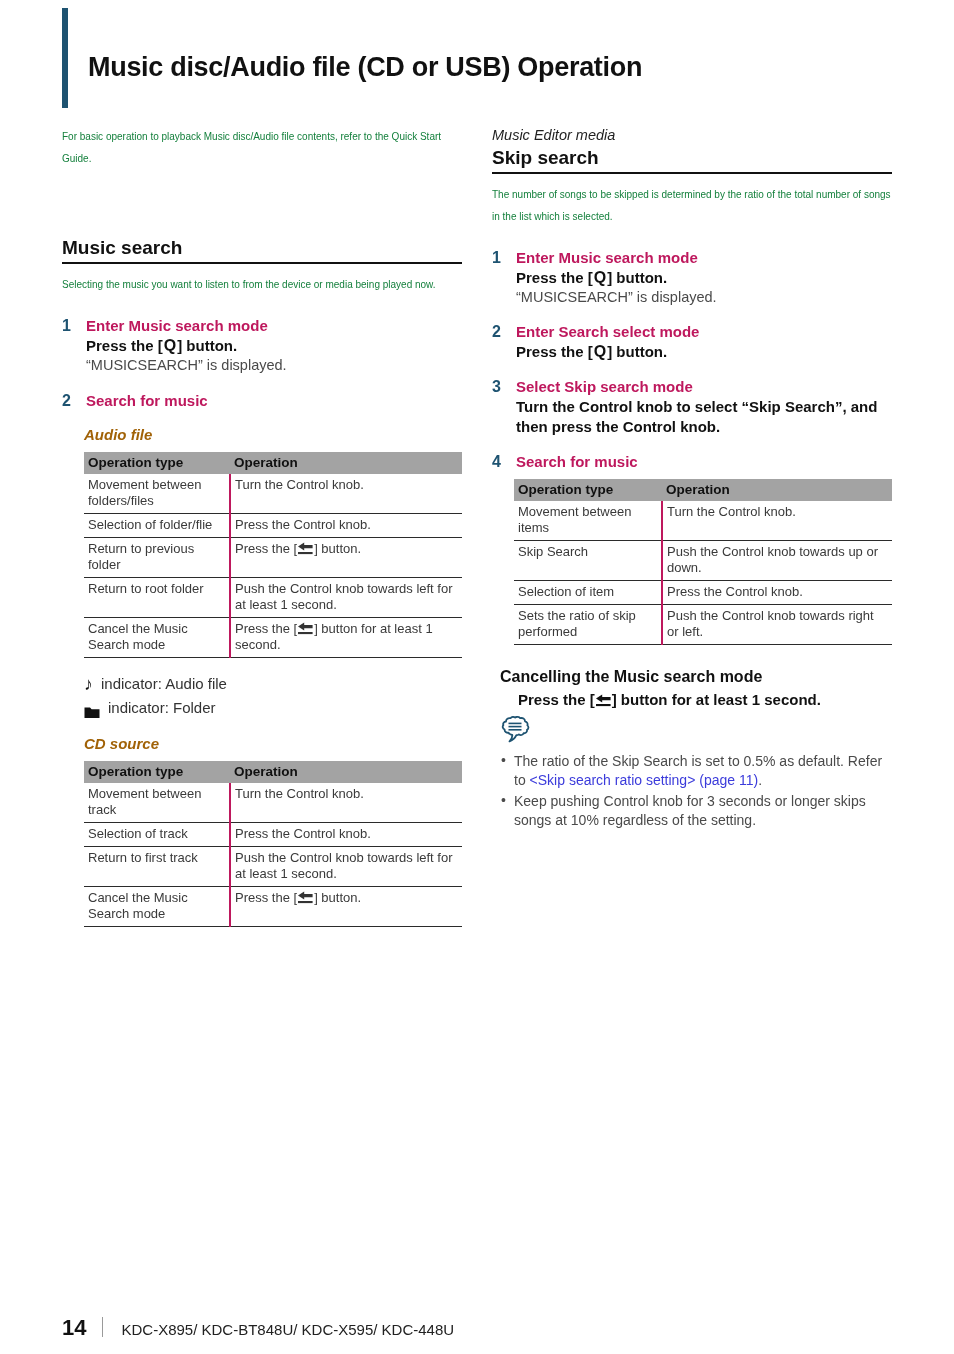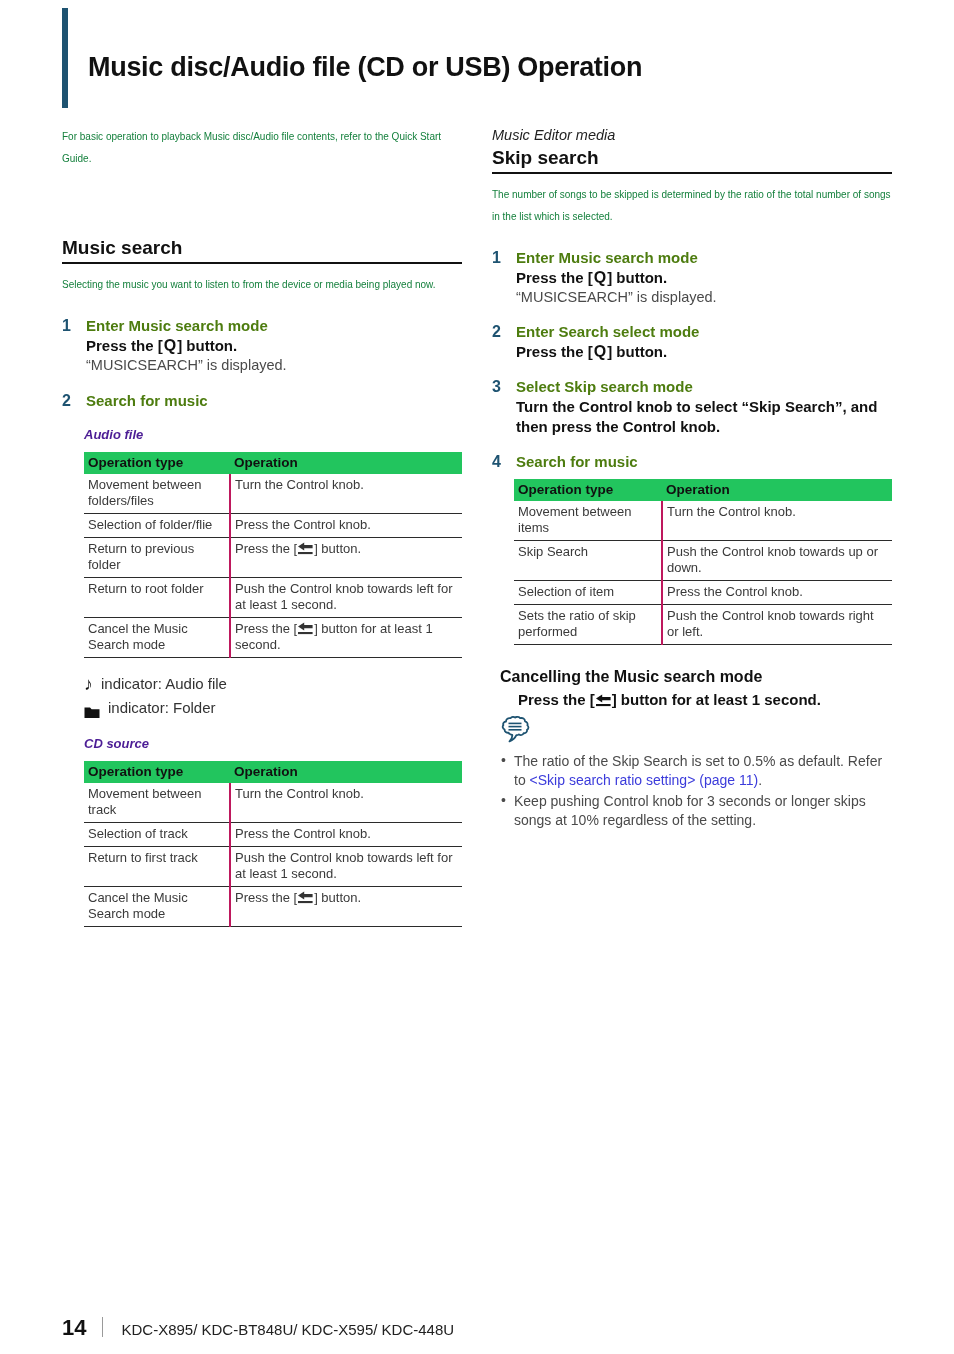--- a/index.html
+++ b/index.html
@@ -66,24 +66,24 @@
   }
   .section-head {
     font-size: 19px;
     font-weight: bold;
     color: #111111;
     padding-bottom: 2px;
     border-bottom: 2.5px solid #111111;
     line-height: 24px;
   }
   .sub-head {
-    font-size: 13px;
+    font-size: 15px;
     font-weight: bold;
     font-style: italic;
-    color: #4c1d95;
+    color: #a16207;
     line-height: 19px;
   }
   .sub-head-lg {
     font-size: 16px;
     font-weight: bold;
     color: #111111;
     line-height: 20px;
   }
 
   
@@ -95,21 +95,21 @@
     position: absolute;
     left: 0; top: 0;
     font-size: 16px;
     font-weight: bold;
     color: #1e5371;
     line-height: 20px;
   }
   .step-title {
     font-size: 15px;
     font-weight: bold;
-    color: #4d7c0f;
+    color: #be185d;
     line-height: 20px;
   }
   .step-action {
     font-size: 15px;
     font-weight: bold;
     color: #111111;
     line-height: 20px;
   }
   .step-note {
     font-size: 14.5px;
@@ -129,21 +129,21 @@
   }
   .back-glyph svg { display:block; }
 
   
   table.op-table {
     border-collapse: collapse;
     width: 100%;
     table-layout: fixed;
   }
   table.op-table th {
-    background: #22c55e;
+    background: #a3a3a3;
     font-size: 13.5px;
     font-weight: bold;
     color: #111111;
     text-align: left;
     padding: 3px 4px 3px 4px;
     vertical-align: middle;
     line-height: 16px;
   }
   table.op-table td {
     font-size: 13px;

